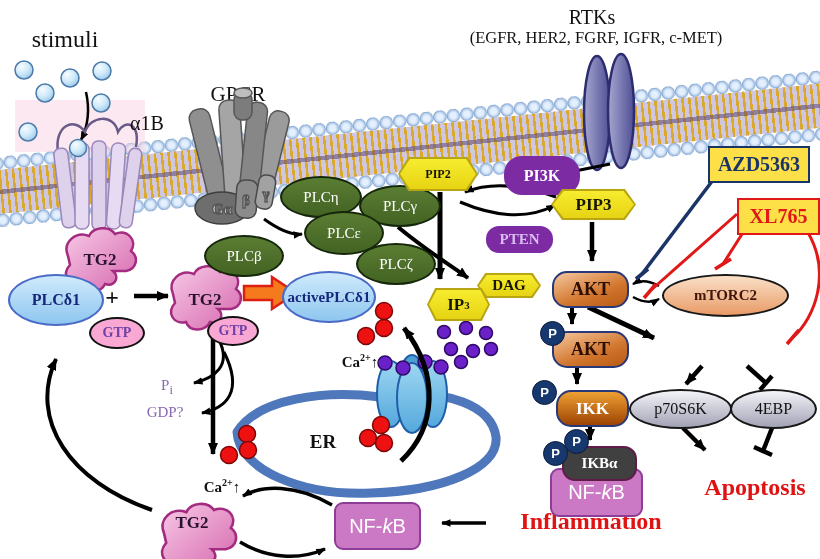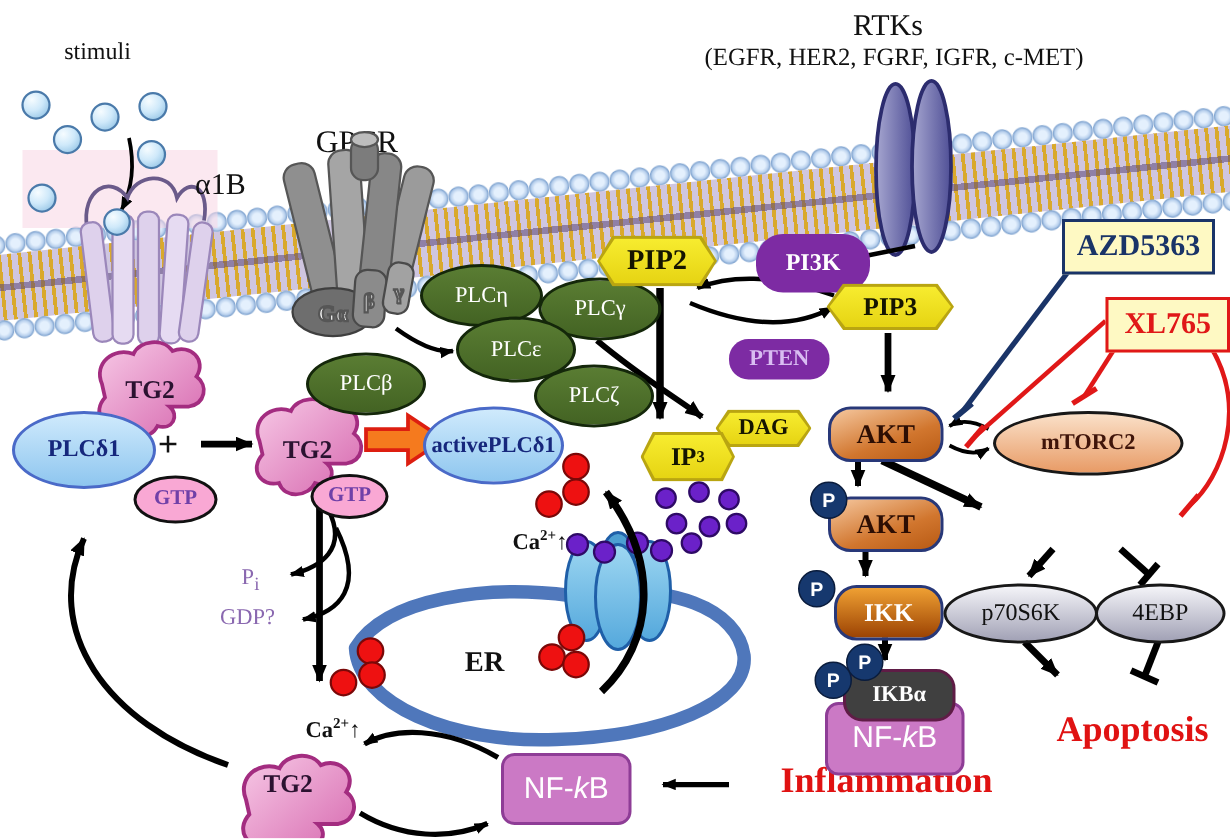--- a/index.html
+++ b/index.html
@@ -35,21 +35,21 @@
        border-radius:15px;color:#2d0e03;font-weight:bold;font-size:18px;text-align:right;}
   .ikk{background:linear-gradient(180deg,#efa033,#9c4303);border:2.5px solid #283878;
        border-radius:15px;color:#fff;font-weight:bold;font-size:17px;}
   .mtor{background:linear-gradient(180deg,#fae0c8,#e89b66);border:2px solid #181818;
        color:#40150a;font-weight:bold;font-size:15px;}
   .gray{background:linear-gradient(180deg,#f4f4f8,#a2a2b6);border:2px solid #181818;
        color:#111;font-size:16px;text-align:right;}
   .pcircle{position:absolute;z-index:4;width:23px;height:23px;border-radius:50%;background:#16386e;
        border:1.5px solid #0a1c3c;color:#fff;font-weight:bold;font-size:13px;display:flex;
        align-items:center;justify-content:center;font-family:"Liberation Sans",sans-serif;}
-  .drugbox{background:#fef9c3;font-weight:bold;font-size:20px;display:flex;align-items:center;justify-content:center;}
+  .drugbox{background:#fde047;font-weight:bold;font-size:20px;display:flex;align-items:center;justify-content:center;}
   .nfkb{font-family:"Liberation Sans",sans-serif;color:#fff;font-size:20px;border-radius:9px;}
   .redtxt{color:#e01212;font-weight:bold;font-size:24px;}
   .purptxt{color:#8a68b0;font-size:15px;}
 </style>
 </head>
 <body>
 
 <div id="stage">
 
   <div class="mem">
@@ -208,21 +208,21 @@
       <path d="M648,269 L636,279" stroke="#1a3468" stroke-width="4"></path>
       <path d="M737,214 L650,291" stroke="#e01818" stroke-width="3"></path>
       <path d="M656,284 L644,298" stroke="#e01818" stroke-width="3.5"></path>
       <path d="M744,231 L723,264" stroke="#e01818" stroke-width="3"></path>
       <path d="M731,259 L715,269" stroke="#e01818" stroke-width="3.5"></path>
       <path d="M807,231 C832,272 815,318 793,337" stroke="#e01818" stroke-width="3"></path>
       <path d="M799,330 L787,344" stroke="#e01818" stroke-width="3.5"></path>
     </g>
   </svg>
 
-  <div class="lbl" style="left:30px;top:26px;width:70px;font-size:16px;">stimuli</div>
+  <div class="lbl" style="left:30px;top:26px;width:70px;font-size:24px;">stimuli</div>
   <div class="lbl" style="left:122px;top:112px;width:50px;font-size:20px;z-index:3;">α1B</div>
   <div class="lbl" style="left:205px;top:83px;width:66px;font-size:21px;">GPCR</div>
   <div class="lbl" style="left:558px;top:6px;width:68px;font-size:20px;">RTKs</div>
   <div class="lbl" style="left:443px;top:29px;width:306px;font-size:16.5px;">(EGFR, HER2, FGRF, IGFR, c-MET)</div>
 
   <div class="node ell plc" style="left:280px;top:176px;width:78px;height:38px;">
       <span>PLCη</span>
     </div>
   <div class="node ell plc" style="left:359px;top:185px;width:78px;height:38px;">
       <span>PLCγ</span>
@@ -257,21 +257,21 @@
     <div>PLCδ1</div>
   </div>
 
   <div class="lbl purptxt" style="left:152px;top:377px;width:30px;z-index:3;"><span>P</span><sub>i</sub></div>
   <div class="lbl purptxt" style="left:140px;top:404px;width:50px;z-index:3;">GDP?</div>
 
   <div class="lbl bold" style="left:332px;top:352px;width:56px;font-size:15px;z-index:3;"><span>Ca</span><sup style="font-size:10px;">2+</sup><span>↑</span></div>
   <div class="lbl bold" style="left:194px;top:477px;width:56px;font-size:15px;z-index:3;"><span>Ca</span><sup style="font-size:10px;">2+</sup><span>↑</span></div>
   <div class="lbl bold" style="left:304px;top:432px;width:38px;font-size:19px;z-index:3;">ER</div>
 
-  <div class="hex" style="left:398px;top:157px;width:80px;height:34px;font-size:19px;">
+  <div class="hex" style="left:398px;top:157px;width:80px;height:34px;font-size:12px;">
       <i></i>
       <span>PIP2</span>
     </div>
   <div class="node purple pill" style="left:487px;top:156px;width:76px;height:39px;border-radius:18px;">
       <span>PI3K</span>
     </div>
   <div class="hex" style="left:551px;top:189px;width:85px;height:31px;font-size:17px;">
       <i></i>
       <span>PIP3</span>
     </div>

